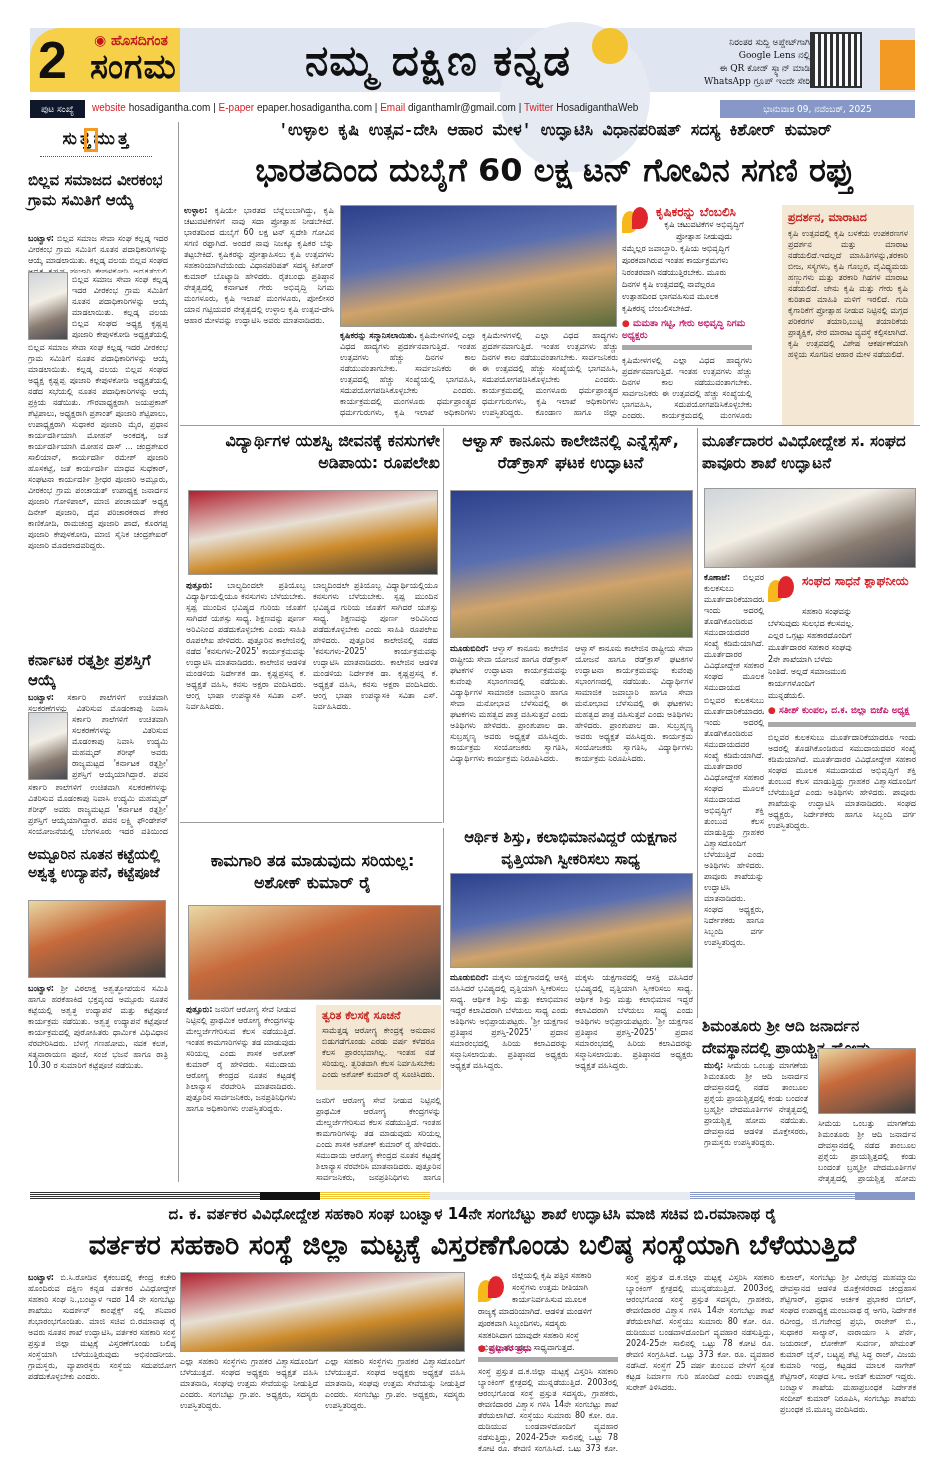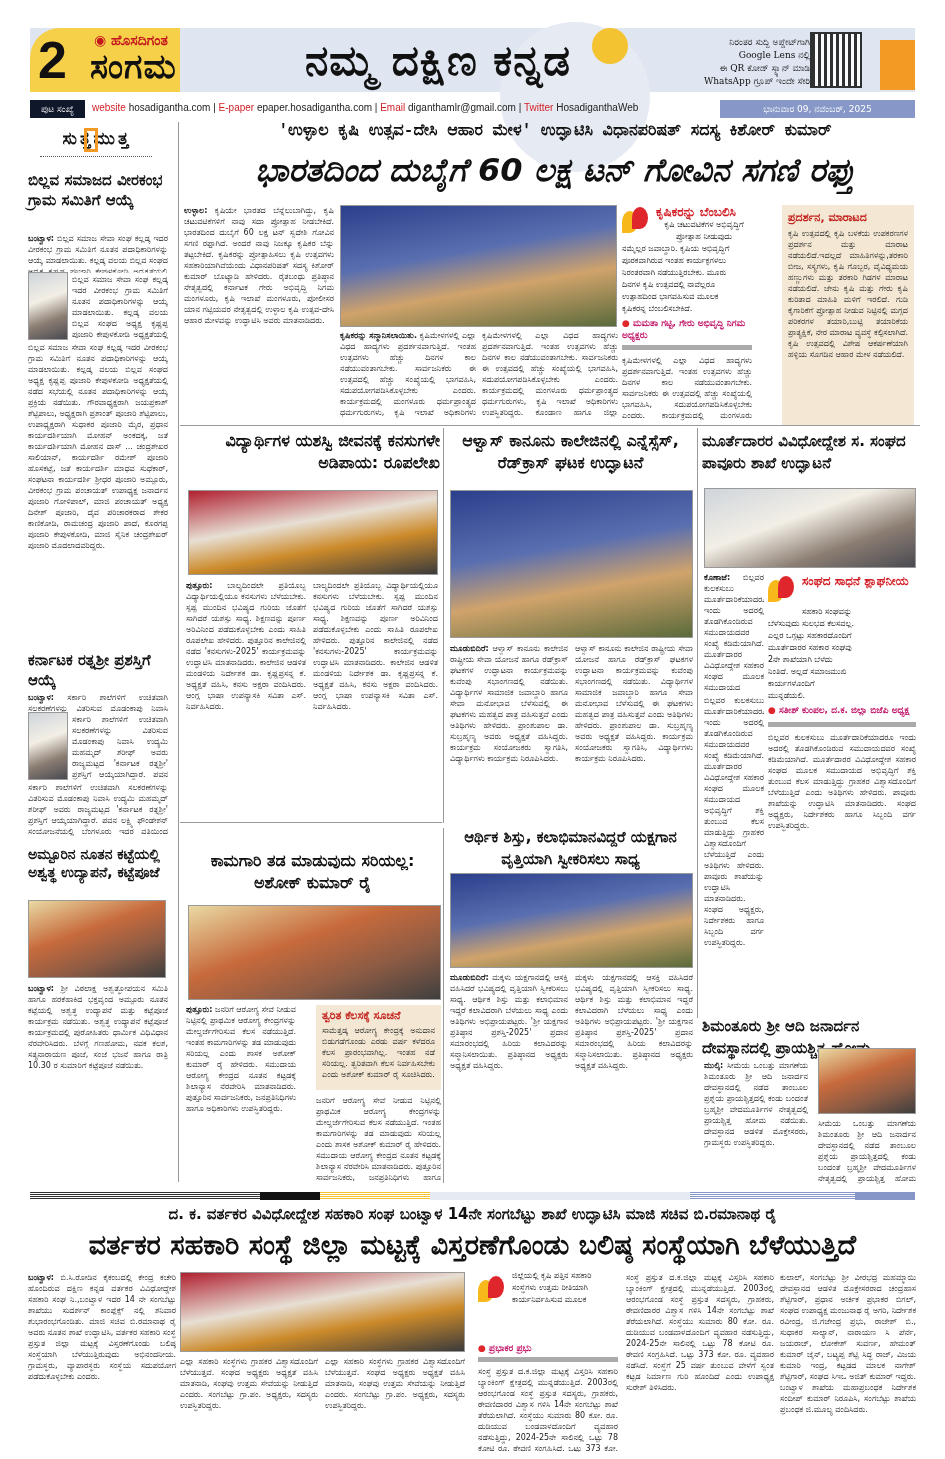--- a/index.html
+++ b/index.html
@@ -103,40 +103,40 @@
 <div class="abs col-text" style="left:28px;top:692px;width:140px;height:22px;"><b>ಬಂಟ್ವಾಳ:</b> <span>ಸರ್ಕಾರಿ ಶಾಲೆಗಳಿಗೆ ಉಚಿತವಾಗಿ ಸಲಕರಣೆಗಳನ್ನು ವಿತರಿಸುವ ಮೊಡಂಕಾಪು ನಿವಾಸಿ ಉದ್ಯಮಿ ಮಹಮ್ಮದ್ ಶರೀಫ್ ಅವರು ರಾಜ್ಯಮಟ್ಟದ 'ಕರ್ನಾಟಕ ರತ್ನಶ್ರೀ' ಪ್ರಶಸ್ತಿಗೆ ಆಯ್ಕೆಯಾಗಿದ್ದಾರೆ. ಪವನ ಲಕ್ಷ್ಮಿ ಫೌಂಡೇಶನ್ ಸಂಯೋಜನೆಯಲ್ಲಿ ಬೆಂಗಳೂರು ಇದರ ವತಿಯಿಂದ ಕನ್ನಡ ರಾಜ್ಯೋತ್ಸವದ ಅಂಗವಾಗಿ ನಡೆಯಲಿರುವ ಸಮಾರಂಭದಲ್ಲಿ ನ.9ಕ್ಕೆ ಮಹಮ್ಮದ್ ಶರೀಫ್ ಸಹಿತ ಸಾಧಕರಿಗೆ ರಾಜ್ಯಮಟ್ಟದ ಪ್ರಶಸ್ತಿ ಪ್ರದಾನ ಮಾಡಲಾಗುತ್ತದೆ. ಇವರಿಗೆ ಈಗಾಗಲೇ ಅವರಿಗೆ ಹಲವಾರು ಪ್ರಶಸ್ತಿಗಳು ಲಭಿಸಿವೆ.</span></div>
 <div class="abs photo light" style="left:28px;top:712px;width:40px;height:68px;"></div>
 <div class="abs col-text" style="left:72px;top:714px;width:96px;height:66px;">ಸರ್ಕಾರಿ ಶಾಲೆಗಳಿಗೆ ಉಚಿತವಾಗಿ ಸಲಕರಣೆಗಳನ್ನು ವಿತರಿಸುವ ಮೊಡಂಕಾಪು ನಿವಾಸಿ ಉದ್ಯಮಿ ಮಹಮ್ಮದ್ ಶರೀಫ್ ಅವರು ರಾಜ್ಯಮಟ್ಟದ 'ಕರ್ನಾಟಕ ರತ್ನಶ್ರೀ' ಪ್ರಶಸ್ತಿಗೆ ಆಯ್ಕೆಯಾಗಿದ್ದಾರೆ. ಪವನ ಲಕ್ಷ್ಮಿ ಫೌಂಡೇಶನ್ ಸಂಯೋಜನೆಯಲ್ಲಿ ಬೆಂಗಳೂರು ಇದರ ವತಿಯಿಂದ ಕನ್ನಡ ರಾಜ್ಯೋತ್ಸವದ ಅಂಗವಾಗಿ ನಡೆಯಲಿರುವ ಸಮಾರಂಭದಲ್ಲಿ ನ.9ಕ್ಕೆ ಮಹಮ್ಮದ್ ಶರೀಫ್ ಸಹಿತ ಸಾಧಕರಿಗೆ ರಾಜ್ಯಮಟ್ಟದ ಪ್ರಶಸ್ತಿ ಪ್ರದಾನ ಮಾಡಲಾಗುತ್ತದೆ. ಇವರಿಗೆ ಈಗಾಗಲೇ ಅವರಿಗೆ ಹಲವಾರು ಪ್ರಶಸ್ತಿಗಳು ಲಭಿಸಿವೆ.</div>
 <div class="abs col-text" style="left:28px;top:782px;width:140px;height:55px;">ಸರ್ಕಾರಿ ಶಾಲೆಗಳಿಗೆ ಉಚಿತವಾಗಿ ಸಲಕರಣೆಗಳನ್ನು ವಿತರಿಸುವ ಮೊಡಂಕಾಪು ನಿವಾಸಿ ಉದ್ಯಮಿ ಮಹಮ್ಮದ್ ಶರೀಫ್ ಅವರು ರಾಜ್ಯಮಟ್ಟದ 'ಕರ್ನಾಟಕ ರತ್ನಶ್ರೀ' ಪ್ರಶಸ್ತಿಗೆ ಆಯ್ಕೆಯಾಗಿದ್ದಾರೆ. ಪವನ ಲಕ್ಷ್ಮಿ ಫೌಂಡೇಶನ್ ಸಂಯೋಜನೆಯಲ್ಲಿ ಬೆಂಗಳೂರು ಇದರ ವತಿಯಿಂದ ಕನ್ನಡ ರಾಜ್ಯೋತ್ಸವದ ಅಂಗವಾಗಿ ನಡೆಯಲಿರುವ ಸಮಾರಂಭದಲ್ಲಿ ನ.9ಕ್ಕೆ ಮಹಮ್ಮದ್ ಶರೀಫ್ ಸಹಿತ ಸಾಧಕರಿಗೆ ರಾಜ್ಯಮಟ್ಟದ ಪ್ರಶಸ್ತಿ ಪ್ರದಾನ ಮಾಡಲಾಗುತ್ತದೆ. ಇವರಿಗೆ ಈಗಾಗಲೇ ಅವರಿಗೆ ಹಲವಾರು ಪ್ರಶಸ್ತಿಗಳು ಲಭಿಸಿವೆ.</div>
 
 <div class="abs hd" style="left:28px;top:845px;width:140px;font-size:14px;line-height:18px;">ಅಮ್ಟೂರಿನ ನೂತನ ಕಟ್ಟೆಯಲ್ಲಿ ಅಶ್ವತ್ಥ ಉದ್ಯಾಪನೆ, ಕಟ್ಟೆಪೂಜೆ</div>
 <div class="abs photo warm" style="left:28px;top:900px;width:138px;height:78px;"></div>
 <div class="abs col-text" style="left:28px;top:983px;width:140px;height:200px;"><b>ಬಂಟ್ವಾಳ:</b> <span>ಶ್ರೀ ವಿಠಲಾಕ್ಷ ಅಶ್ವತ್ಥೋಪಯನ ಸಮಿತಿ ಹಾಗೂ ಹರಕೆಹಾಕಿದ ಭಕ್ತವೃಂದ ಅಮ್ಟೂರು ನೂತನ ಕಟ್ಟೆಯಲ್ಲಿ ಅಶ್ವತ್ಥ ಉದ್ಯಾಪನೆ ಮತ್ತು ಕಟ್ಟೆಪೂಜೆ ಕಾರ್ಯಕ್ರಮ ನಡೆಯಿತು. ಅಶ್ವತ್ಥ ಉದ್ಯಾಪನೆ ಕಟ್ಟೆಪೂಜೆ ಕಾರ್ಯಕ್ರಮದಲ್ಲಿ ಪುರೋಹಿತರು ಧಾರ್ಮಿಕ ವಿಧಿವಿಧಾನ ನೆರವೇರಿಸಿದರು. ಬೆಳಗ್ಗೆ ಗಣಹೋಮ, ನವಕ ಕಲಶ, ಸತ್ಯನಾರಾಯಣ ಪೂಜೆ, ಸಂಜೆ ಭಜನೆ ಹಾಗೂ ರಾತ್ರಿ 10.30 ರ ಸುಮಾರಿಗೆ ಕಟ್ಟೆಪೂಜೆ ನಡೆಯಿತು.</span></div>
 
 <div class="abs hd" style="left:185px;top:120px;width:740px;text-align:center;font-size:16px;line-height:22px;font-family:Liberation Mono, monospace;">'ಉಳ್ಳಾಲ ಕೃಷಿ ಉತ್ಸವ-ದೇಸಿ ಆಹಾರ ಮೇಳ' ಉದ್ಘಾಟಿಸಿ ವಿಧಾನಪರಿಷತ್ ಸದಸ್ಯ ಕಿಶೋರ್ ಕುಮಾರ್</div>
-<div class="abs hd" style="left:185px;top:146px;width:740px;text-align:center;font-size:32px;line-height:48px;white-space:nowrap;overflow:hidden;font-style:italic;">ಭಾರತದಿಂದ ದುಬೈಗೆ 60 ಲಕ್ಷ ಟನ್ ಗೋವಿನ ಸಗಣಿ ರಫ್ತು</div>
+<div class="abs hd" style="left:185px;top:146px;width:740px;text-align:center;font-size:32px;line-height:48px;white-space:nowrap;overflow:hidden;">ಭಾರತದಿಂದ ದುಬೈಗೆ 60 ಲಕ್ಷ ಟನ್ ಗೋವಿನ ಸಗಣಿ ರಫ್ತು</div>
 <div class="abs col-text" style="left:184px;top:205px;width:150px;height:216px;"><b>ಉಳ್ಳಾಲ:</b> <span>ಕೃಷಿಯೇ ಭಾರತದ ಬೆನ್ನೆಲುಬಾಗಿದ್ದು, ಕೃಷಿ ಚಟುವಟಿಕೆಗಳಿಗೆ ನಾವು ಸದಾ ಪ್ರೋತ್ಸಾಹ ನೀಡಬೇಕಿದೆ. ಭಾರತದಿಂದ ದುಬೈಗೆ 60 ಲಕ್ಷ ಟನ್ ಸ್ವದೇಶಿ ಗೋವಿನ ಸಗಣಿ ರಫ್ತಾಗಿದೆ. ಅಂದರೆ ನಾವು ನಿಜಕ್ಕೂ ಕೃಷಿಕರ ಬೆನ್ನು ತಟ್ಟಬೇಕಿದೆ. ಕೃಷಿಕರನ್ನು ಪ್ರೋತ್ಸಾಹಿಸಲು ಕೃಷಿ ಉತ್ಸವಗಳು ಸಹಕಾರಿಯಾಗಿವೆಯೆಂದು ವಿಧಾನಪರಿಷತ್ ಸದಸ್ಯ ಕಿಶೋರ್ ಕುಮಾರ್ ಬೊಟ್ಯಾಡಿ ಹೇಳಿದರು. ರೈತಬಂಧು ಪ್ರತಿಷ್ಠಾನ ನೇತೃತ್ವದಲ್ಲಿ ಕರ್ನಾಟಕ ಗೇರು ಅಭಿವೃದ್ಧಿ ನಿಗಮ ಮಂಗಳೂರು, ಕೃಷಿ ಇಲಾಖೆ ಮಂಗಳೂರು, ಪೋಲೀಸರ ಯಾನ ಗಟ್ಟಿಯವರ ನೇತೃತ್ವದಲ್ಲಿ ಉಳ್ಳಾಲ ಕೃಷಿ ಉತ್ಸವ-ದೇಸಿ ಆಹಾರ ಮೇಳವನ್ನು ಉದ್ಘಾಟಿಸಿ ಅವರು ಮಾತನಾಡಿದರು.</span></div>
 <div class="abs photo stage" style="left:340px;top:205px;width:277px;height:122px;"></div>
 <div class="abs" style="left:340px;top:327px;width:277px;height:6px;"></div>
 <div class="abs col-text" style="left:340px;top:330px;width:136px;height:90px;"><b>ಕೃಷಿಕರನ್ನು ಸನ್ಮಾನಿಸಲಾಯಿತು.</b> <span>ಕೃಷಿಮೇಳಗಳಲ್ಲಿ ಎಲ್ಲಾ ವಿಧದ ಹಾದ್ಯಗಳು ಪ್ರದರ್ಶನವಾಗುತ್ತಿದೆ. ಇಂತಹ ಉತ್ಸವಗಳು ಹೆಚ್ಚು ದಿನಗಳ ಕಾಲ ನಡೆಯುವಂತಾಗಬೇಕು. ಸಾರ್ವಜನಿಕರು ಈ ಉತ್ಸವದಲ್ಲಿ ಹೆಚ್ಚು ಸಂಖ್ಯೆಯಲ್ಲಿ ಭಾಗವಹಿಸಿ, ಸದುಪಯೋಗಪಡಿಸಿಕೊಳ್ಳಬೇಕು ಎಂದರು. ಕಾರ್ಯಕ್ರಮದಲ್ಲಿ ಮಂಗಳೂರು ಧರ್ಮಪ್ರಾಂತ್ಯದ ಧರ್ಮಗುರುಗಳು, ಕೃಷಿ ಇಲಾಖೆ ಅಧಿಕಾರಿಗಳು ಉಪಸ್ಥಿತರಿದ್ದರು. ಕೊಂಡಾಣ ಹಾಗೂ ಜಿಲ್ಲಾ ರಾಜ್ಯೋತ್ಸವ ಪ್ರಶಸ್ತಿ ಪುರಸ್ಕೃತ ಪತ್ರಿಕಾ ಛಾಯಾಗ್ರಾಹಕ ಸತೀಶ್ ಇರಾ ಅವರನ್ನು ಸನ್ಮಾನಿಸಲಾಯಿತು. ಉಳ್ಳಾಲ ಬಿಜೆಪಿ ಮಂಡಲ ಅಧ್ಯಕ್ಷ ಜಗದೀಶ್ ಆಳ್ವ ಕುವೆತ್ತಬೈಲು, ಜಿಲ್ಲಾ ಕಾರ್ಯಕ್ರಮದ ಸಂಚಾಲಕ ಸತೀಶ್ ಇರಾ ಉಪಸ್ಥಿತರಿದ್ದರು.</span></div>
 <div class="abs col-text" style="left:482px;top:330px;width:136px;height:90px;">ಕೃಷಿಮೇಳಗಳಲ್ಲಿ ಎಲ್ಲಾ ವಿಧದ ಹಾದ್ಯಗಳು ಪ್ರದರ್ಶನವಾಗುತ್ತಿದೆ. ಇಂತಹ ಉತ್ಸವಗಳು ಹೆಚ್ಚು ದಿನಗಳ ಕಾಲ ನಡೆಯುವಂತಾಗಬೇಕು. ಸಾರ್ವಜನಿಕರು ಈ ಉತ್ಸವದಲ್ಲಿ ಹೆಚ್ಚು ಸಂಖ್ಯೆಯಲ್ಲಿ ಭಾಗವಹಿಸಿ, ಸದುಪಯೋಗಪಡಿಸಿಕೊಳ್ಳಬೇಕು ಎಂದರು. ಕಾರ್ಯಕ್ರಮದಲ್ಲಿ ಮಂಗಳೂರು ಧರ್ಮಪ್ರಾಂತ್ಯದ ಧರ್ಮಗುರುಗಳು, ಕೃಷಿ ಇಲಾಖೆ ಅಧಿಕಾರಿಗಳು ಉಪಸ್ಥಿತರಿದ್ದರು. ಕೊಂಡಾಣ ಹಾಗೂ ಜಿಲ್ಲಾ ರಾಜ್ಯೋತ್ಸವ ಪ್ರಶಸ್ತಿ ಪುರಸ್ಕೃತ ಪತ್ರಿಕಾ ಛಾಯಾಗ್ರಾಹಕ ಸತೀಶ್ ಇರಾ ಅವರನ್ನು ಸನ್ಮಾನಿಸಲಾಯಿತು. ಉಳ್ಳಾಲ ಬಿಜೆಪಿ ಮಂಡಲ ಅಧ್ಯಕ್ಷ ಜಗದೀಶ್ ಆಳ್ವ ಕುವೆತ್ತಬೈಲು, ಜಿಲ್ಲಾ ಕಾರ್ಯಕ್ರಮದ ಸಂಚಾಲಕ ಸತೀಶ್ ಇರಾ ಉಪಸ್ಥಿತರಿದ್ದರು.</div>
 
 <div class="abs quote-box" style="left:622px;top:205px;width:130px;height:215px;">
   <div class="quote-mark" style="left:0;top:0;">
       <span class="q1"></span>
       <span class="q2"></span>
     </div>
   <div class="abs quote-title" style="left:34px;top:0;">ಕೃಷಿಕರನ್ನು ಬೆಂಬಲಿಸಿ</div>
   <div class="abs quote-body" style="left:34px;top:14px;width:96px;text-align:center;">
     <div>ಕೃಷಿ ಚಟುವಟಿಕೆಗಳ ಅಭಿವೃದ್ಧಿಗೆ</div>
     <div>ಪ್ರೋತ್ಸಾಹ ನೀಡುವುದು</div>
   </div>
   <div class="abs quote-body" style="left:0;top:38px;width:130px;">
     <div>ನಮ್ಮೆಲ್ಲರ ಜವಾಬ್ದಾರಿ. ಕೃಷಿಯ ಅಭಿವೃದ್ಧಿಗೆ</div>
-    <div>ಪೂರಕವಾಗಿರುವ ಇಂತಹ ಕಾರ್ಯಕ್ಳಗಳಲು</div>
+    <div>ಪೂರಕವಾಗಿರುವ ಇಂತಹ ಕಾರ್ಯಕ್ರಮಗಳು</div>
     <div>ನಿರಂತರವಾಗಿ ನಡೆಯುತ್ತಿರಬೇಕು. ಮೂರು</div>
     <div>ದಿನಗಳ ಕೃಷಿ ಉತ್ಸವದಲ್ಲಿ ನಾವೆಲ್ಲರೂ</div>
     <div>ಉತ್ಸಾಹದಿಂದ ಭಾಗವಹಿಸುವ ಮೂಲಕ</div>
     <div>ಕೃಷಿಕರನ್ನ ಬೆಂಬಲಿಸಬೇಕಿದೆ.</div>
   </div>
   <div class="abs quote-attr" style="left:0;top:112px;width:130px;">ಮಮತಾ ಗಟ್ಟಿ, ಗೇರು ಅಭಿವೃದ್ಧಿ ನಿಗಮ ಅಧ್ಯಕ್ಷರು</div>
   <div class="abs gray-bar" style="left:0;top:140px;width:130px;"></div>
   <div class="abs col-text" style="left:0;top:150px;width:130px;height:66px;">ಕೃಷಿಮೇಳಗಳಲ್ಲಿ ಎಲ್ಲಾ ವಿಧದ ಹಾದ್ಯಗಳು ಪ್ರದರ್ಶನವಾಗುತ್ತಿದೆ. ಇಂತಹ ಉತ್ಸವಗಳು ಹೆಚ್ಚು ದಿನಗಳ ಕಾಲ ನಡೆಯುವಂತಾಗಬೇಕು. ಸಾರ್ವಜನಿಕರು ಈ ಉತ್ಸವದಲ್ಲಿ ಹೆಚ್ಚು ಸಂಖ್ಯೆಯಲ್ಲಿ ಭಾಗವಹಿಸಿ, ಸದುಪಯೋಗಪಡಿಸಿಕೊಳ್ಳಬೇಕು ಎಂದರು. ಕಾರ್ಯಕ್ರಮದಲ್ಲಿ ಮಂಗಳೂರು ಧರ್ಮಪ್ರಾಂತ್ಯದ ಧರ್ಮಗುರುಗಳು, ಕೃಷಿ ಇಲಾಖೆ ಅಧಿಕಾರಿಗಳು ಉಪಸ್ಥಿತರಿದ್ದರು. ಕೊಂಡಾಣ ಹಾಗೂ ಜಿಲ್ಲಾ ರಾಜ್ಯೋತ್ಸವ ಪ್ರಶಸ್ತಿ ಪುರಸ್ಕೃತ ಪತ್ರಿಕಾ ಛಾಯಾಗ್ರಾಹಕ ಸತೀಶ್ ಇರಾ ಅವರನ್ನು ಸನ್ಮಾನಿಸಲಾಯಿತು. ಉಳ್ಳಾಲ ಬಿಜೆಪಿ ಮಂಡಲ ಅಧ್ಯಕ್ಷ ಜಗದೀಶ್ ಆಳ್ವ ಕುವೆತ್ತಬೈಲು, ಜಿಲ್ಲಾ ಕಾರ್ಯಕ್ರಮದ ಸಂಚಾಲಕ ಸತೀಶ್ ಇರಾ ಉಪಸ್ಥಿತರಿದ್ದರು.</div>
 </div>
 
@@ -223,18 +223,24 @@
 <div class="abs quote-box" style="left:478px;top:1270px;width:140px;height:80px;">
   <div class="quote-mark" style="left:0;top:4px;">
       <span class="q1"></span>
       <span class="q2"></span>
     </div>
   <div class="abs quote-body" style="left:34px;top:0;width:106px;">
     <div>ಜಿಲ್ಲೆಯಲ್ಲಿ ಕೃಷಿ ಪತ್ತಿನ ಸಹಕಾರಿ</div>
     <div>ಸಂಸ್ಥೆಗಳು ಉತ್ತಮ ರೀತಿಯಾಗಿ</div>
     <div>ಕಾರ್ಯನಿರ್ವಹಿಸುವ ಮೂಲಕ</div>
   </div>
+  <div class="abs quote-body" style="left:0;top:36px;width:140px;">
+    <div>ರಾಜ್ಯಕ್ಕೆ ಮಾದರಿಯಾಗಿದೆ. ಆಡಳಿತ ಮಂಡಳಿಗೆ</div>
+    <div>ಪೂರಕವಾಗಿ ಸಿಬ್ಬಂದಿಗಳು, ಸದಸ್ಯರು</div>
+    <div>ಸಹಕರಿಸಿದಾಗ ಯಾವುದೇ ಸಹಕಾರಿ ಸಂಸ್ಥೆ</div>
+    <div>ಅಭಿವೃದ್ಧಿ ಹೊಂದಲು ಸಾಧ್ಯವಾಗುತ್ತದೆ.</div>
+  </div>
 </div>
 <div class="abs quote-attr" style="left:478px;top:1342px;width:140px;">ಪ್ರಭಾಕರ ಪ್ರಭು</div>
 <div class="abs gray-bar" style="left:478px;top:1357px;width:140px;"></div>
 <div class="abs col-text" style="left:478px;top:1366px;width:140px;height:86px;">ಸಂಸ್ಥೆ ಪ್ರಸ್ತುತ ದ.ಕ.ಜಿಲ್ಲಾ ಮಟ್ಟಕ್ಕೆ ವಿಸ್ತರಿಸಿ ಸಹಕಾರಿ ಬ್ಯಾಂಕಿಂಗ್ ಕ್ಷೇತ್ರದಲ್ಲಿ ಮುನ್ನಡೆಯುತ್ತಿದೆ. 2003ರಲ್ಲಿ ಆರಂಭಗೊಂಡ ಸಂಸ್ಥೆ ಪ್ರಸ್ತುತ ಸದಸ್ಯರು, ಗ್ರಾಹಕರು, ಠೇವಣಿದಾರರ ವಿಶ್ವಾಸ ಗಳಿಸಿ 14ನೇ ಸಂಗಬೆಟ್ಟು ಶಾಖೆ ತೆರೆಯಲಾಗಿದೆ. ಸಂಸ್ಥೆಯು ಸುಮಾರು 80 ಕೋ. ರೂ. ದುಡಿಯುವ ಬಂಡವಾಳದೊಂದಿಗೆ ವ್ಯವಹಾರ ನಡೆಸುತ್ತಿದ್ದು, 2024-25ನೇ ಸಾಲಿನಲ್ಲಿ ಒಟ್ಟು 78 ಕೋಟಿ ರೂ. ಠೇವಣಿ ಸಂಗ್ರಹಿಸಿದೆ. ಒಟ್ಟು 373 ಕೋ. ರೂ. ವ್ಯವಹಾರ ನಡೆಸಿದೆ. ಸಂಸ್ಥೆಗೆ 25 ವರ್ಷ ತುಂಬುವ ವೇಳೆಗೆ ಸ್ವಂತ ಕಟ್ಟಡ ನಿರ್ಮಾಣ ಗುರಿ ಹೊಂದಿದೆ ಎಂದು ಉಪಾಧ್ಯಕ್ಷ ಸುರೇಶ್ ತಿಳಿಸಿದರು.</div>
 <div class="abs col-text" style="left:626px;top:1272px;width:148px;height:180px;">ಸಂಸ್ಥೆ ಪ್ರಸ್ತುತ ದ.ಕ.ಜಿಲ್ಲಾ ಮಟ್ಟಕ್ಕೆ ವಿಸ್ತರಿಸಿ ಸಹಕಾರಿ ಬ್ಯಾಂಕಿಂಗ್ ಕ್ಷೇತ್ರದಲ್ಲಿ ಮುನ್ನಡೆಯುತ್ತಿದೆ. 2003ರಲ್ಲಿ ಆರಂಭಗೊಂಡ ಸಂಸ್ಥೆ ಪ್ರಸ್ತುತ ಸದಸ್ಯರು, ಗ್ರಾಹಕರು, ಠೇವಣಿದಾರರ ವಿಶ್ವಾಸ ಗಳಿಸಿ 14ನೇ ಸಂಗಬೆಟ್ಟು ಶಾಖೆ ತೆರೆಯಲಾಗಿದೆ. ಸಂಸ್ಥೆಯು ಸುಮಾರು 80 ಕೋ. ರೂ. ದುಡಿಯುವ ಬಂಡವಾಳದೊಂದಿಗೆ ವ್ಯವಹಾರ ನಡೆಸುತ್ತಿದ್ದು, 2024-25ನೇ ಸಾಲಿನಲ್ಲಿ ಒಟ್ಟು 78 ಕೋಟಿ ರೂ. ಠೇವಣಿ ಸಂಗ್ರಹಿಸಿದೆ. ಒಟ್ಟು 373 ಕೋ. ರೂ. ವ್ಯವಹಾರ ನಡೆಸಿದೆ. ಸಂಸ್ಥೆಗೆ 25 ವರ್ಷ ತುಂಬುವ ವೇಳೆಗೆ ಸ್ವಂತ ಕಟ್ಟಡ ನಿರ್ಮಾಣ ಗುರಿ ಹೊಂದಿದೆ ಎಂದು ಉಪಾಧ್ಯಕ್ಷ ಸುರೇಶ್ ತಿಳಿಸಿದರು.</div>
 <div class="abs col-text" style="left:780px;top:1272px;width:136px;height:166px;">ಕುಲಾಲ್, ಸಂಗಬೆಟ್ಟು ಶ್ರೀ ವೀರಭದ್ರ ಮಹಮ್ಮಾಯಿ ದೇವಸ್ಥಾನದ ಆಡಳಿತ ಮೊಕ್ತೇಸರರಾದ ಚಂದ್ರಹಾಸ ಶೆಟ್ಟಿಗಾರ್, ಪ್ರಧಾನ ಅರ್ಚಕ ಪ್ರಭಾಕರ ಬಿಗಲ್, ಸಂಘದ ಉಪಾಧ್ಯಕ್ಷ ಮಂಜುನಾಥ ರೈ ಅಗರಿ, ನಿರ್ದೇಶಕ ರವೀಂದ್ರ, ಜಿ.ಗಜೇಂದ್ರ ಪ್ರಭು, ರಾಜೇಶ್ ಬಿ., ಸುಧಾಕರ ಸಾಲ್ಯಾನ್, ನಾರಾಯಣ ಸಿ ಪೆರ್ನೆ, ಜಯರಾಜ್, ಲೋಕೇಶ್ ಸುವರ್ಣ, ಹೇಮಂತ್ ಕುಮಾರ್ ಜೈನ್, ಬಟ್ಯಪ್ಪ ಶೆಟ್ಟಿ ಸಿದ್ಧ ರಾಜ್, ವಿಜಯ ಕುಮಾರಿ ಇಂದ್ರ, ಕಟ್ಟಡದ ಮಾಲಕ ನಾಗೇಶ್ ಶೆಟ್ಟಿಗಾರ್, ಸಂಘದ ಸಿಇಒ ಅಜಿತ್ ಕುಮಾರ್ ಇದ್ದರು. ಬಂಟ್ವಾಳ ಶಾಖೆಯ ಮಹಾಪ್ರಬಂಧಕ ನಿರ್ದೇಶಕ ಸಂದೀಪ್ ಕುಮಾರ್ ನಿರೂಪಿಸಿ, ಸಂಗಬೆಟ್ಟು ಶಾಖೆಯ ಪ್ರಬಂಧಕ ಜಿ.ಮೂಲ್ಯ ವಂದಿಸಿದರು.</div>
 
 </body></html>

